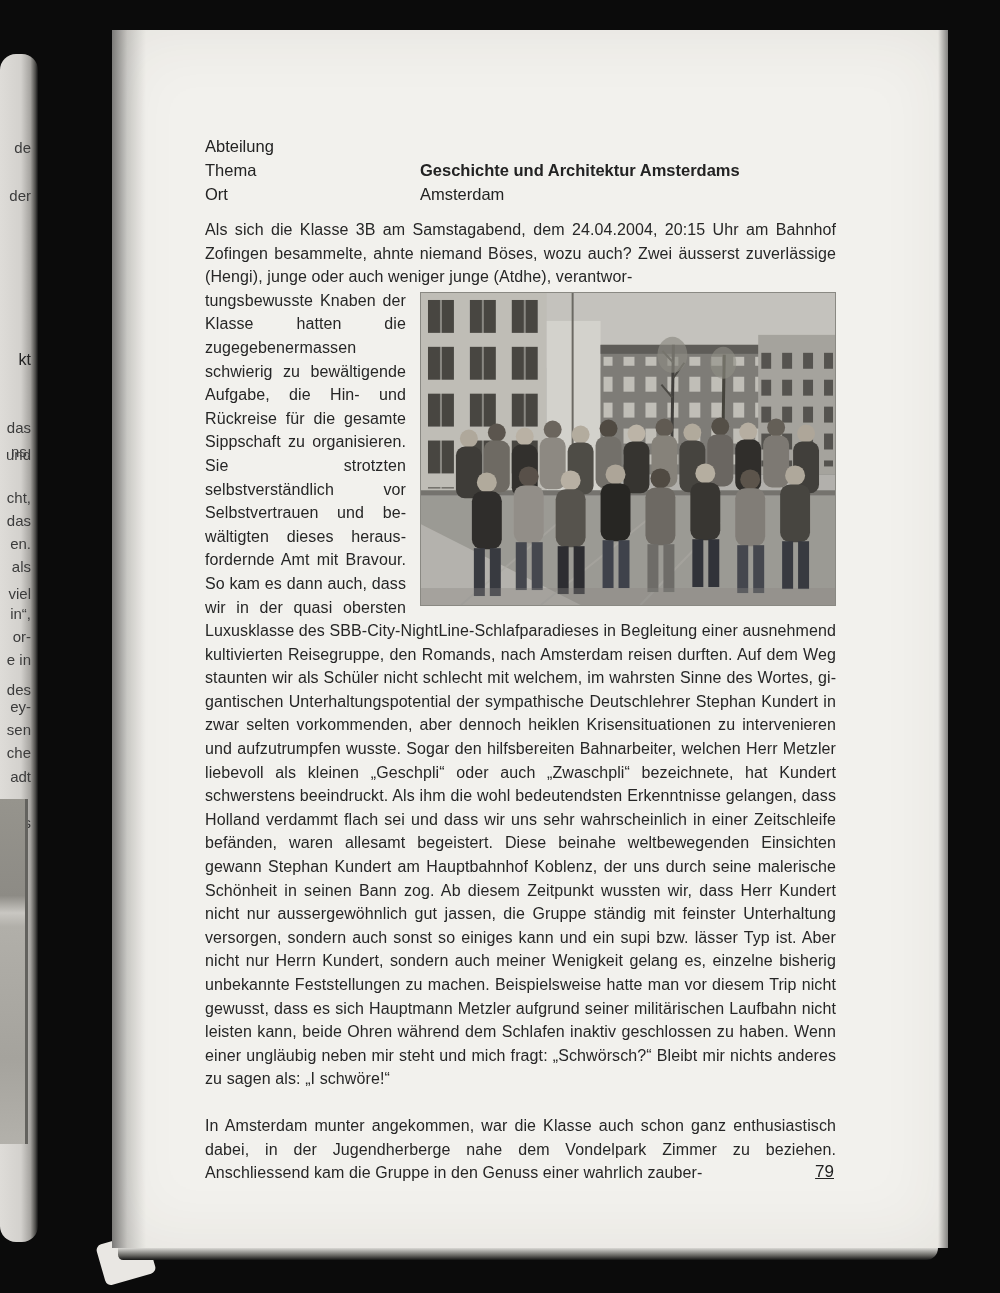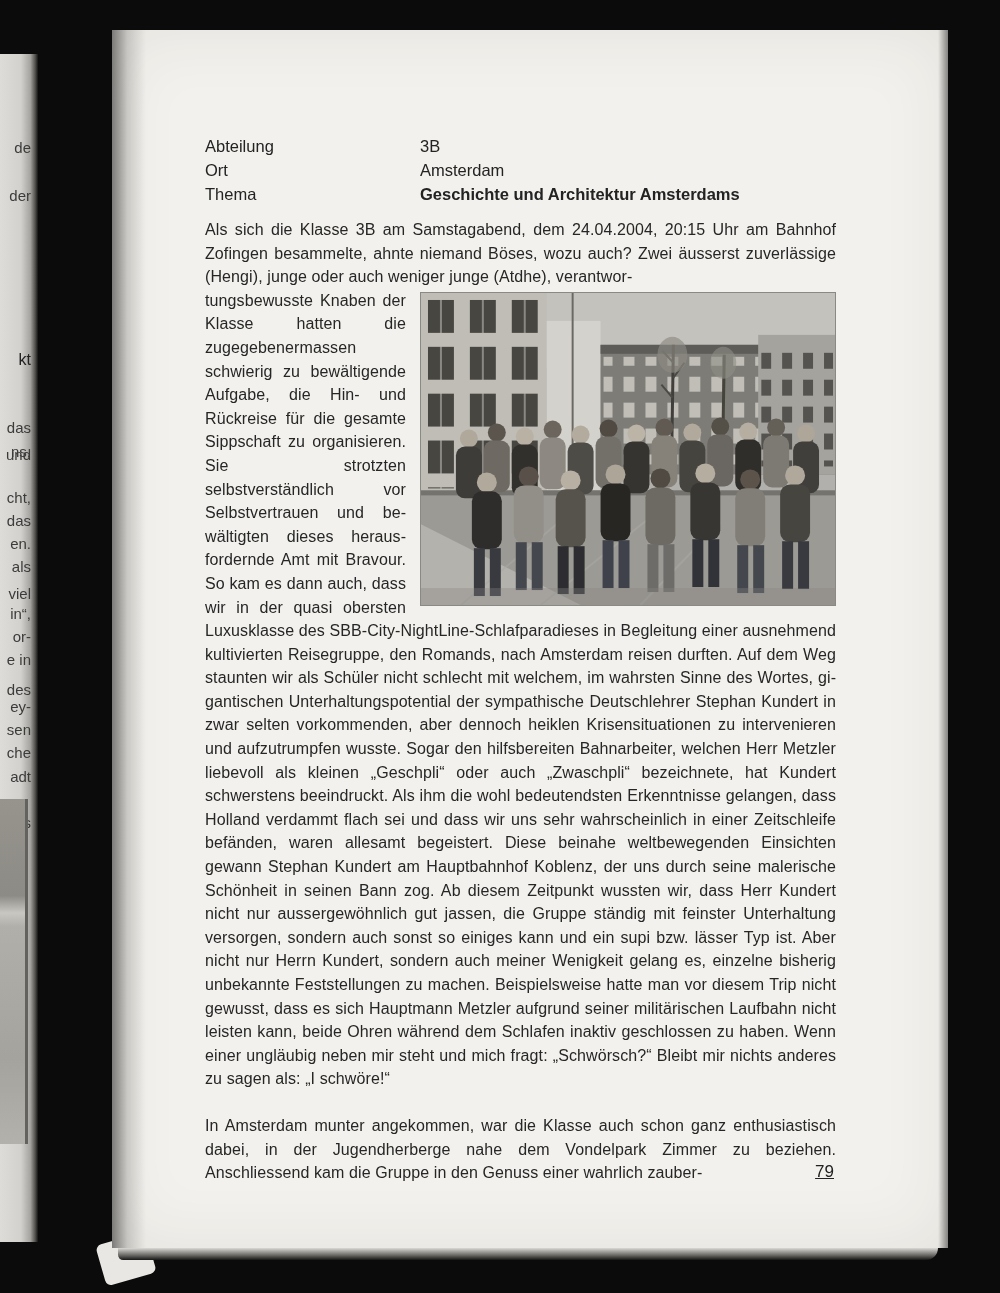--- a/index.html
+++ b/index.html
@@ -5,20 +5,21 @@
   html,body{margin:0;padding:0;}
   body{
     width:1000px;height:1293px;position:relative;overflow:hidden;
     background:#0b0b0b;
     font-family:"Liberation Sans","DejaVu Sans",sans-serif;
   }
   
   .prev-strip{
     position:absolute;left:0;top:54px;width:38px;height:1188px;
     background:linear-gradient(to right,#dedcd8 0%,#d3d1cd 55%,#a5a39f 80%,#4f4e4b 93%,#141414 100%);
+    border-radius:16px;
   }
   .frag{
     position:absolute;right:7px;font-size:15px;line-height:1;
     color:#3b3b3b;white-space:nowrap;
   }
   .frag.bold{font-weight:normal;font-size:16px;color:#222;}
   .prev-image{
     position:absolute;left:0;top:745px;width:25px;height:345px;
     background:linear-gradient(to bottom,#96948d 0%,#8d8b85 28%,#c9c7c2 33%,#b1afa9 37%,#a5a39d 75%,#b3b1ab 100%);
     border-right:3px solid #63625e;
@@ -103,29 +104,28 @@
 
 <div class="corner-curl"></div>
 <div class="bottom-sliver"></div>
 
 <div class="page">
   <div class="page-inner">
 
     <div class="meta">
       <div class="meta-row">
         <span class="meta-label">Abteilung</span>
-        <span class="meta-value">3B</span>
+      </div>
+      <div class="meta-row bold">
+        <span class="meta-label">Thema</span>
+        <span class="meta-value">Geschichte und Architektur Amsterdams</span>
       </div>
       <div class="meta-row">
         <span class="meta-label">Ort</span>
         <span class="meta-value">Amsterdam</span>
-      </div>
-      <div class="meta-row bold">
-        <span class="meta-label">Thema</span>
-        <span class="meta-value">Geschichte und Architektur Amsterdams</span>
       </div>
     </div>
 
     <div class="article">
       <p class="para">Als sich die Klasse 3B am Samstagabend, dem 24.04.2004, 20:15 Uhr am Bahnhof Zofingen besammelte, ahnte niemand Böses, wozu auch? Zwei äus­serst zuverlässige (Hengi), junge oder auch weniger junge (Atdhe), verantwor-</p>
 
       <div class="photo">
         <svg viewBox="0 0 415 313" preserveAspectRatio="none">
           <defs>
             <pattern id="bigwin" width="42" height="47" patternUnits="userSpaceOnUse">

